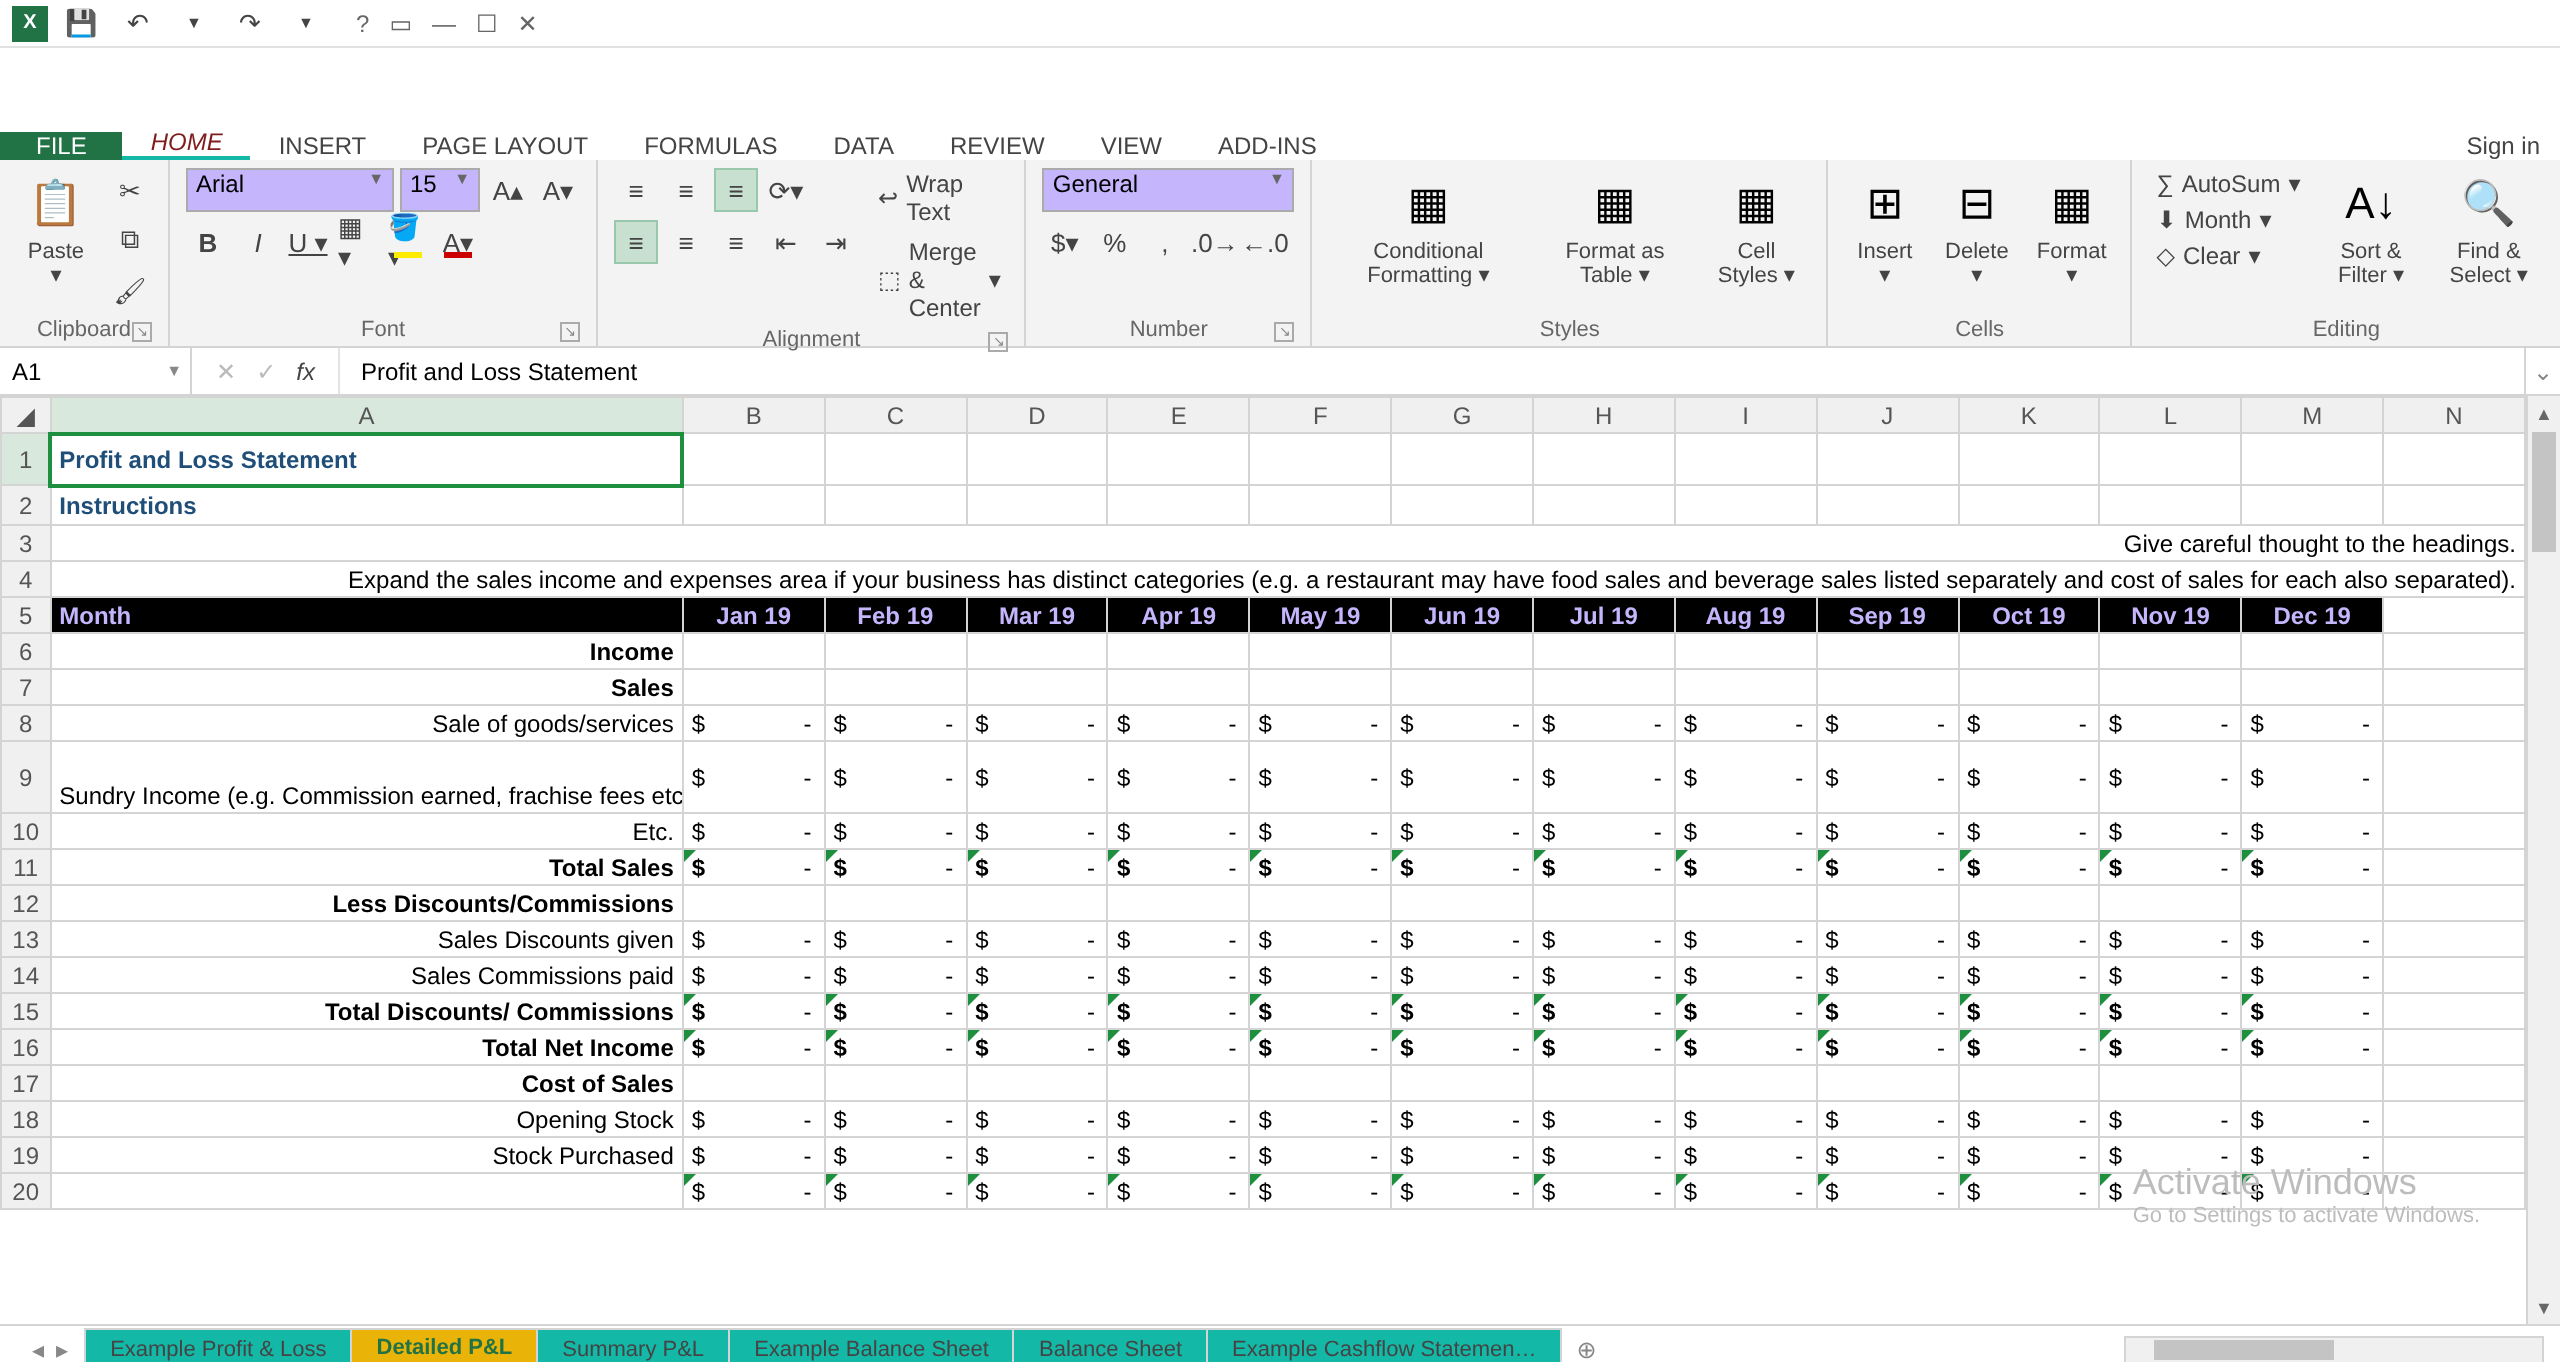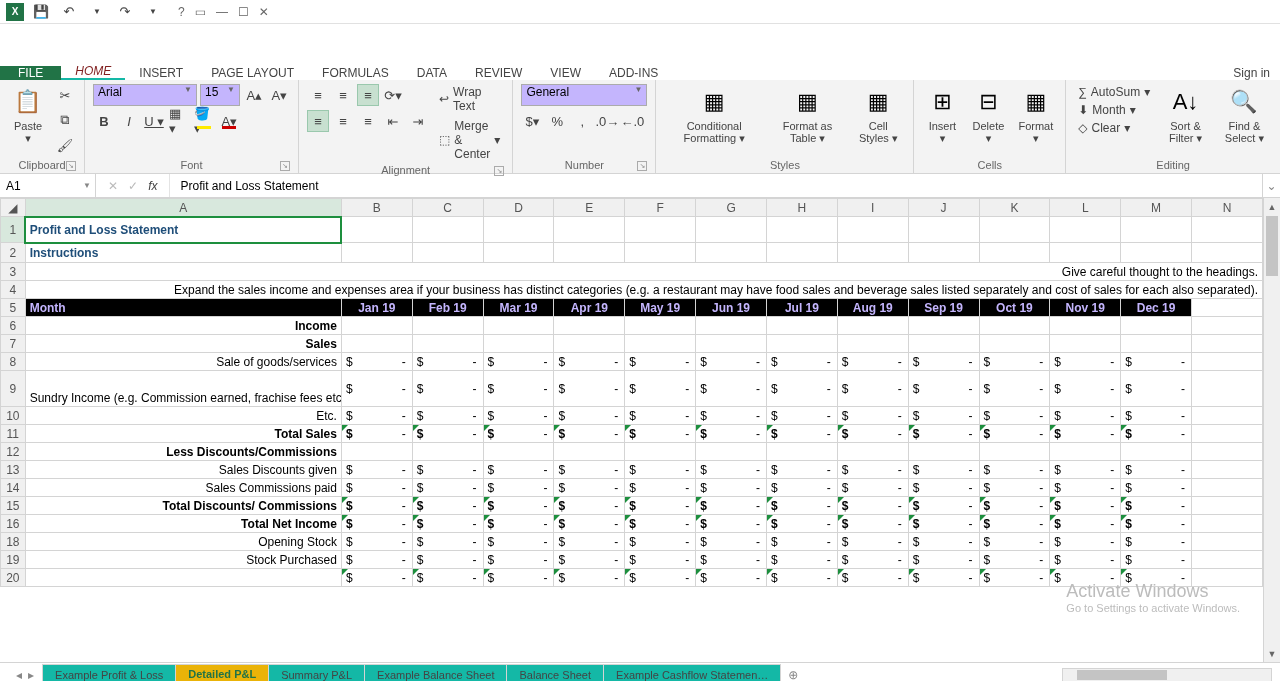--- a/index.html
+++ b/index.html
@@ -554,20 +554,37 @@
           <td class="money colM"><span class="tri"></span><b>$</b><span class="dash">-</span></td>
           <td class="money colM"><span class="tri"></span><b>$</b><span class="dash">-</span></td>
           <td class="money colM"><span class="tri"></span><b>$</b><span class="dash">-</span></td>
           <td class="money colM"><span class="tri"></span><b>$</b><span class="dash">-</span></td>
           <td class="money colM"><span class="tri"></span><b>$</b><span class="dash">-</span></td>
           <td class="money colM"><span class="tri"></span><b>$</b><span class="dash">-</span></td>
           <td class="money colM"><span class="tri"></span><b>$</b><span class="dash">-</span></td>
           <td class="colM"></td>
         </tr>
         <tr>
+          <th class="rowhdr">17</th>
+          <td class="colA textcell bold">Cost of Sales</td>
+          <td class="colM"></td>
+          <td class="colM"></td>
+          <td class="colM"></td>
+          <td class="colM"></td>
+          <td class="colM"></td>
+          <td class="colM"></td>
+          <td class="colM"></td>
+          <td class="colM"></td>
+          <td class="colM"></td>
+          <td class="colM"></td>
+          <td class="colM"></td>
+          <td class="colM"></td>
+          <td class="colM"></td>
+        </tr>
+        <tr>
           <th class="rowhdr">18</th>
           <td class="colA textcell">Opening Stock</td>
           <td class="money colM">$<span class="dash">-</span></td>
           <td class="money colM">$<span class="dash">-</span></td>
           <td class="money colM">$<span class="dash">-</span></td>
           <td class="money colM">$<span class="dash">-</span></td>
           <td class="money colM">$<span class="dash">-</span></td>
           <td class="money colM">$<span class="dash">-</span></td>
           <td class="money colM">$<span class="dash">-</span></td>
           <td class="money colM">$<span class="dash">-</span></td>

